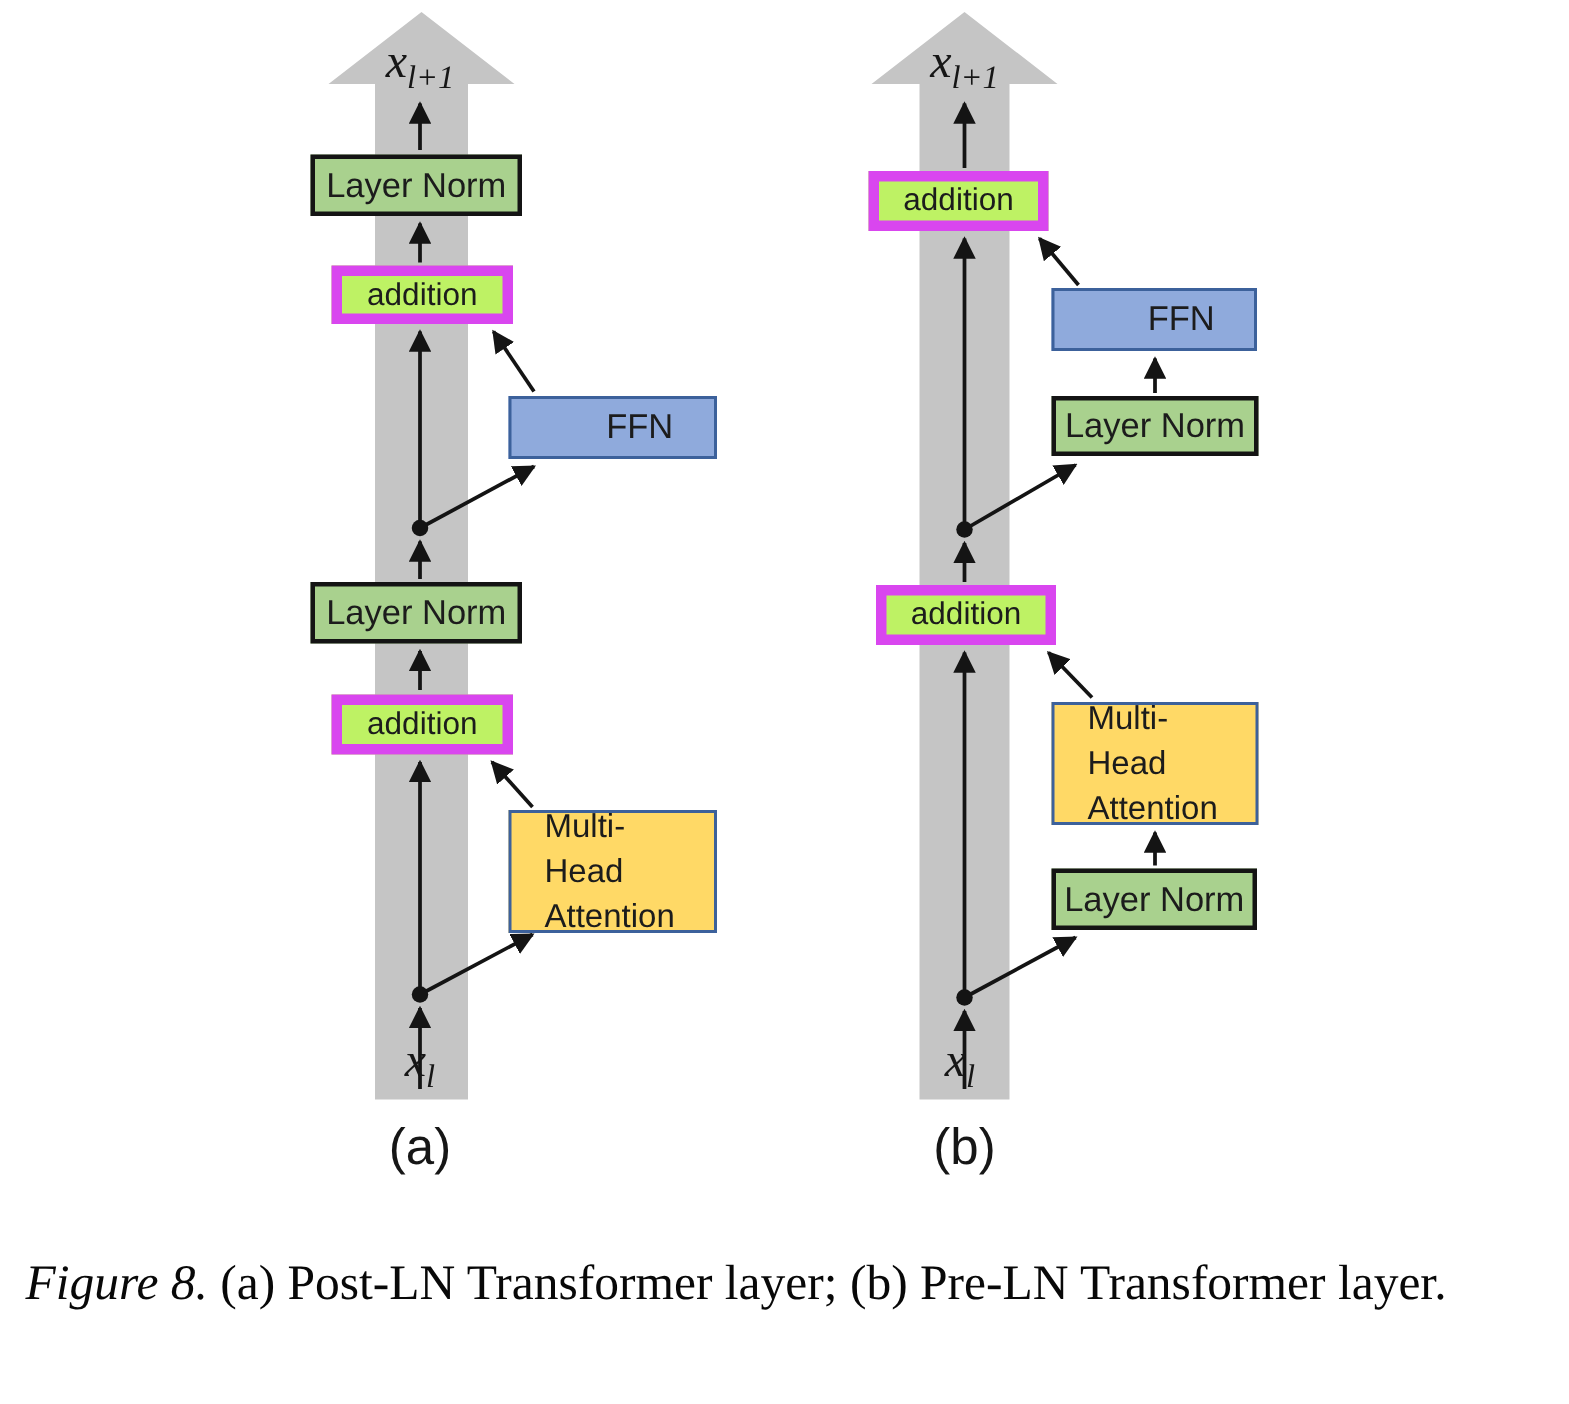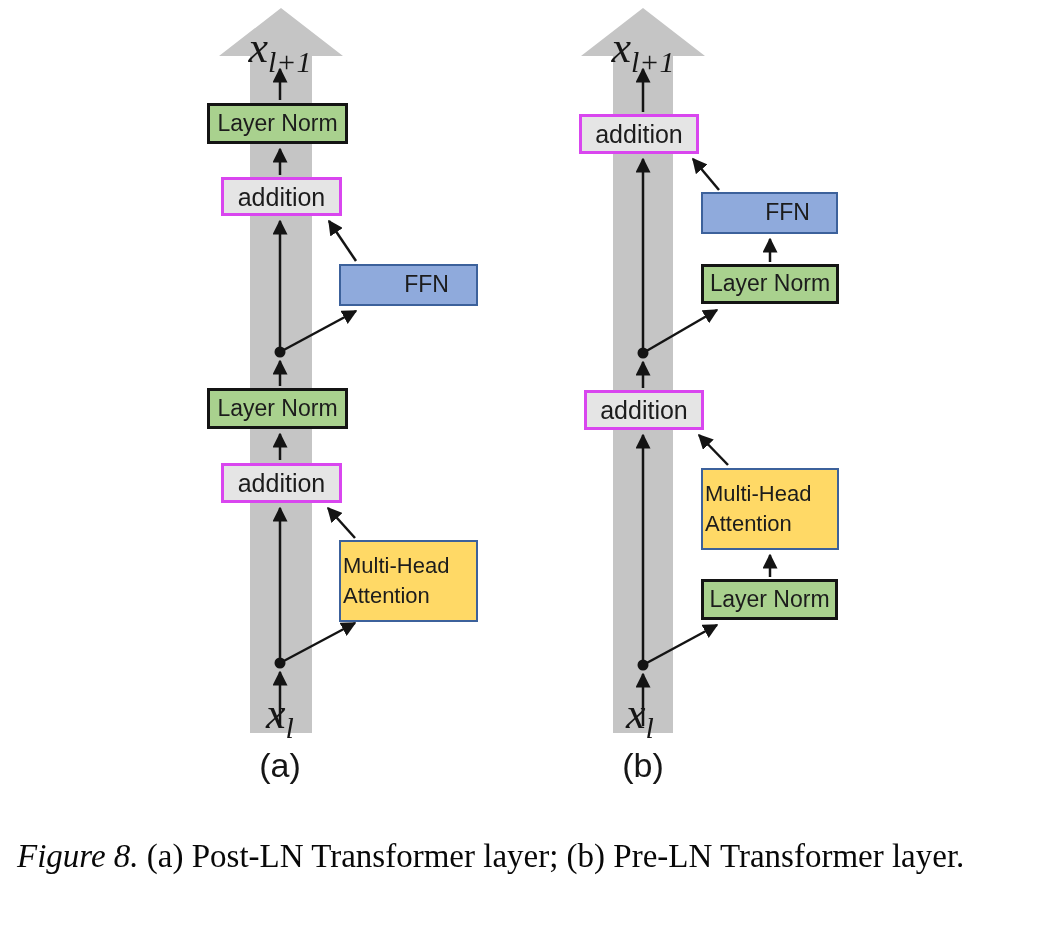--- a/index.html
+++ b/index.html
@@ -3,26 +3,26 @@
 <meta charset="utf-8">
 <style>
   html,body{margin:0;padding:0;background:#fff;}
   .stage{position:relative;width:1046px;height:936px;background:#fff;overflow:hidden;
          font-family:"Liberation Sans",sans-serif;}
   .diagram-svg{position:absolute;left:0;top:0;}
   .box{position:absolute;display:flex;align-items:center;justify-content:center;
        box-sizing:border-box;color:var(--ink,#1c1c1c);
        font-family:"Liberation Sans",sans-serif;line-height:1.2;}
   .green-box{background:var(--green-fill,#a9d18e);border:3px solid #141414;font-size:23px;}
-  .white-box{background:#e5e5e5;border:3px solid #d946ef;font-size:25px;}
+  .white-box{background:#bef264;border:7px solid #d946ef;font-size:21px;}
   .blue-box{background:var(--blue-fill,#8faadc);border:2.5px solid var(--blue-border,#3c619b);font-size:23px;padding-left:36px;}
   .yellow-box{background:var(--yellow-fill,#ffd966);border:2.5px solid var(--blue-border,#3c619b);
-              font-size:22px;line-height:30px;padding:0 2px;}
+              font-size:22px;line-height:30px;padding:0 22px;}
   .math-label{position:absolute;text-align:center;font-family:"Liberation Serif",serif;
-              font-style:italic;font-size:44px;color:#161616;}
+              font-style:italic;font-size:32px;color:#161616;}
   .math-label sub{font-size:0.68em;line-height:0;}
   .panel-label{position:absolute;text-align:center;font-size:34px;color:#161616;
                font-family:"Liberation Sans",sans-serif;}
   .caption{position:absolute;left:17px;top:835px;width:1030px;font-family:"Liberation Serif",serif;
            font-size:33px;line-height:43px;color:#080808;}
   .caption .cap-label{font-style:italic;}
 </style>
 </head>
 <body>
 

